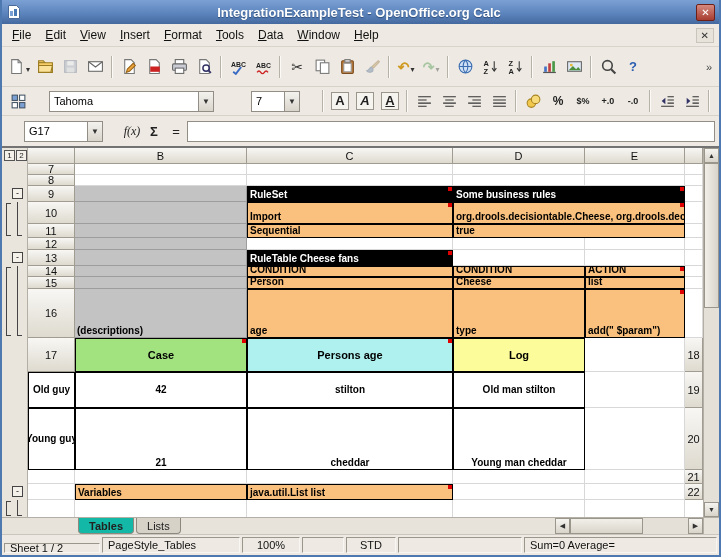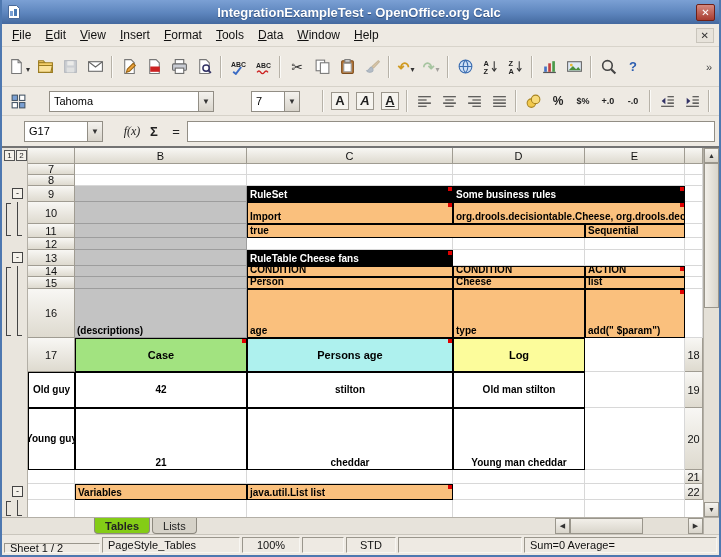--- a/index.html
+++ b/index.html
@@ -67,21 +67,21 @@
   .s-table{background:#fff;border:1px solid #000;}
   .cm{position:absolute;top:0;right:0;width:4px;height:4px;background:#e00000;}
   
   .vscroll{width:16px;flex:none;background:#e4e0d7;border-left:1px solid #b3afa6;display:flex;flex-direction:column;}
   .sbtn{height:15px;flex:none;background:linear-gradient(#f6f4f0,#d8d4ca);border:1px solid #9a968c;font-size:7px;display:flex;align-items:center;justify-content:center;color:#333;}
   .vtrack{flex:1;position:relative;}
   .vthumb{position:absolute;top:0;left:0;right:0;height:145px;background:linear-gradient(90deg,#f2efe9,#d9d5cb);border:1px solid #9a968c;}
   
   .tabbar{height:17px;flex:none;display:flex;align-items:stretch;background:#e7e3db;border-top:1px solid #b3afa6;padding-left:76px;font-size:11px;}
   .tab{padding:0 10px;border:1px solid #8d897f;border-top:none;background:#d6d2c8;margin-right:2px;border-radius:0 0 4px 4px;display:flex;align-items:center;color:#222;}
-  .tab.active{background:#84cc16;font-weight:bold;margin-left:16px;}
+  .tab.active{background:#14b8a6;font-weight:bold;}
   .hscroll{margin-left:auto;display:flex;width:148px;align-items:stretch;}
   .hbtn{width:15px;background:linear-gradient(#f6f4f0,#d8d4ca);border:1px solid #9a968c;font-size:7px;display:flex;align-items:center;justify-content:center;color:#333;}
   .htrack{flex:1;position:relative;background:#e4e0d7;}
   .hthumb{position:absolute;top:0;bottom:0;left:0;width:62%;background:linear-gradient(#f2efe9,#d9d5cb);border:1px solid #9a968c;}
   .corner-box{width:16px;flex:none;background:#e7e3db;border-left:1px solid #b3afa6;}
   
   .statusbar{height:21px;flex:none;display:flex;align-items:stretch;gap:2px;padding:2px;background:#eeeae3;border-top:1px solid #cac6bd;font-size:11px;color:#111;}
   .seg{border:1px solid;border-color:#9a968c #f8f6f2 #f8f6f2 #9a968c;display:flex;align-items:center;padding:0 5px;overflow:hidden;white-space:nowrap;}
   .s1{width:96px;margin-top:6px;}.s2{width:138px;}.s3{width:58px;justify-content:center;}.s4{width:42px;}.s5{width:50px;justify-content:center;}.s6{width:124px;}.s7{flex:1;}
 </style>
@@ -433,25 +433,25 @@
           <span class="ct">Import</span>
           <span class="cm"></span>
         </div>
         <div class="cell s-orange" style="grid-column: span 2;">
           <span class="ct">org.drools.decisiontable.Cheese, org.drools.deci</span>
           <span class="cm"></span>
         </div>
         <div class="cell"></div>
         <div class="hcell">11</div>
         <div class="cell s-gray"></div>
+        <div class="cell s-orange">
+          <span class="ct">Sequential</span>
+        </div>
         <div class="cell s-orange" style="grid-column: span 2;">
           <span class="ct">true</span>
-        </div>
-        <div class="cell s-orange">
-          <span class="ct">Sequential</span>
         </div>
         <div class="cell"></div>
         <div class="hcell">12</div>
         <div class="cell s-gray"></div>
         <div class="cell"></div>
         <div class="cell"></div>
         <div class="cell"></div>
         <div class="cell"></div>
         <div class="hcell">13</div>
         <div class="cell s-gray"></div>

